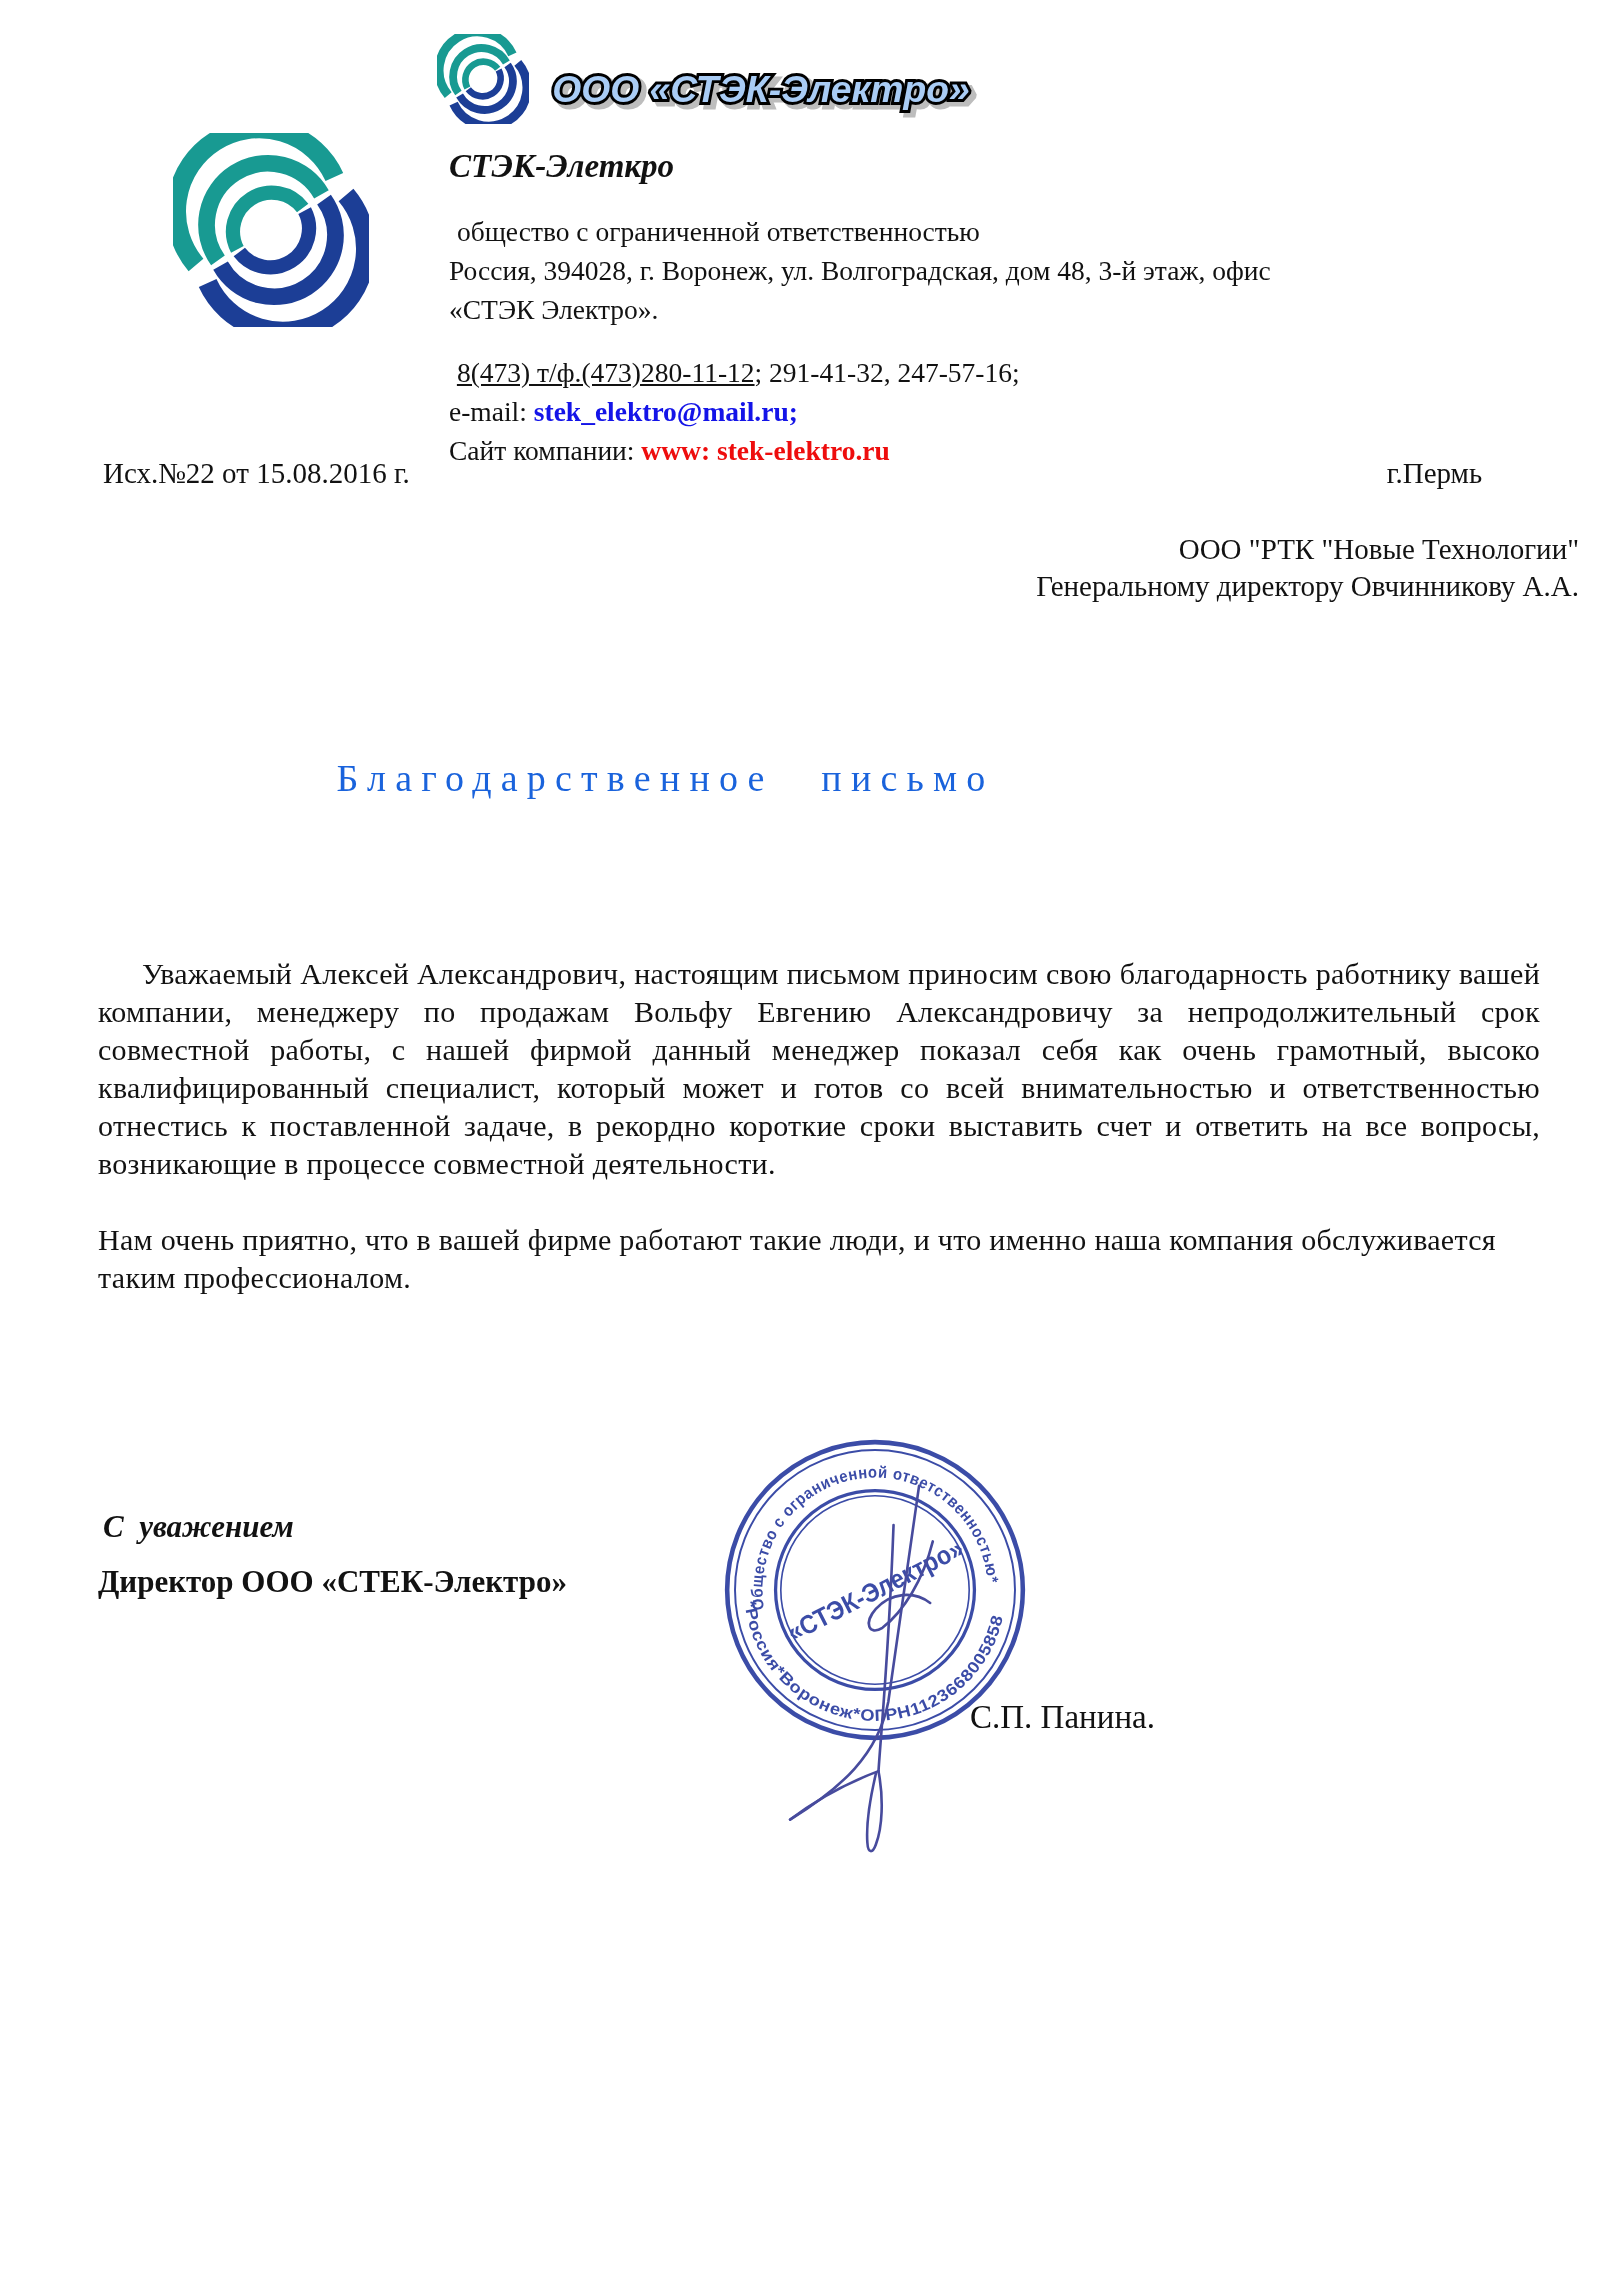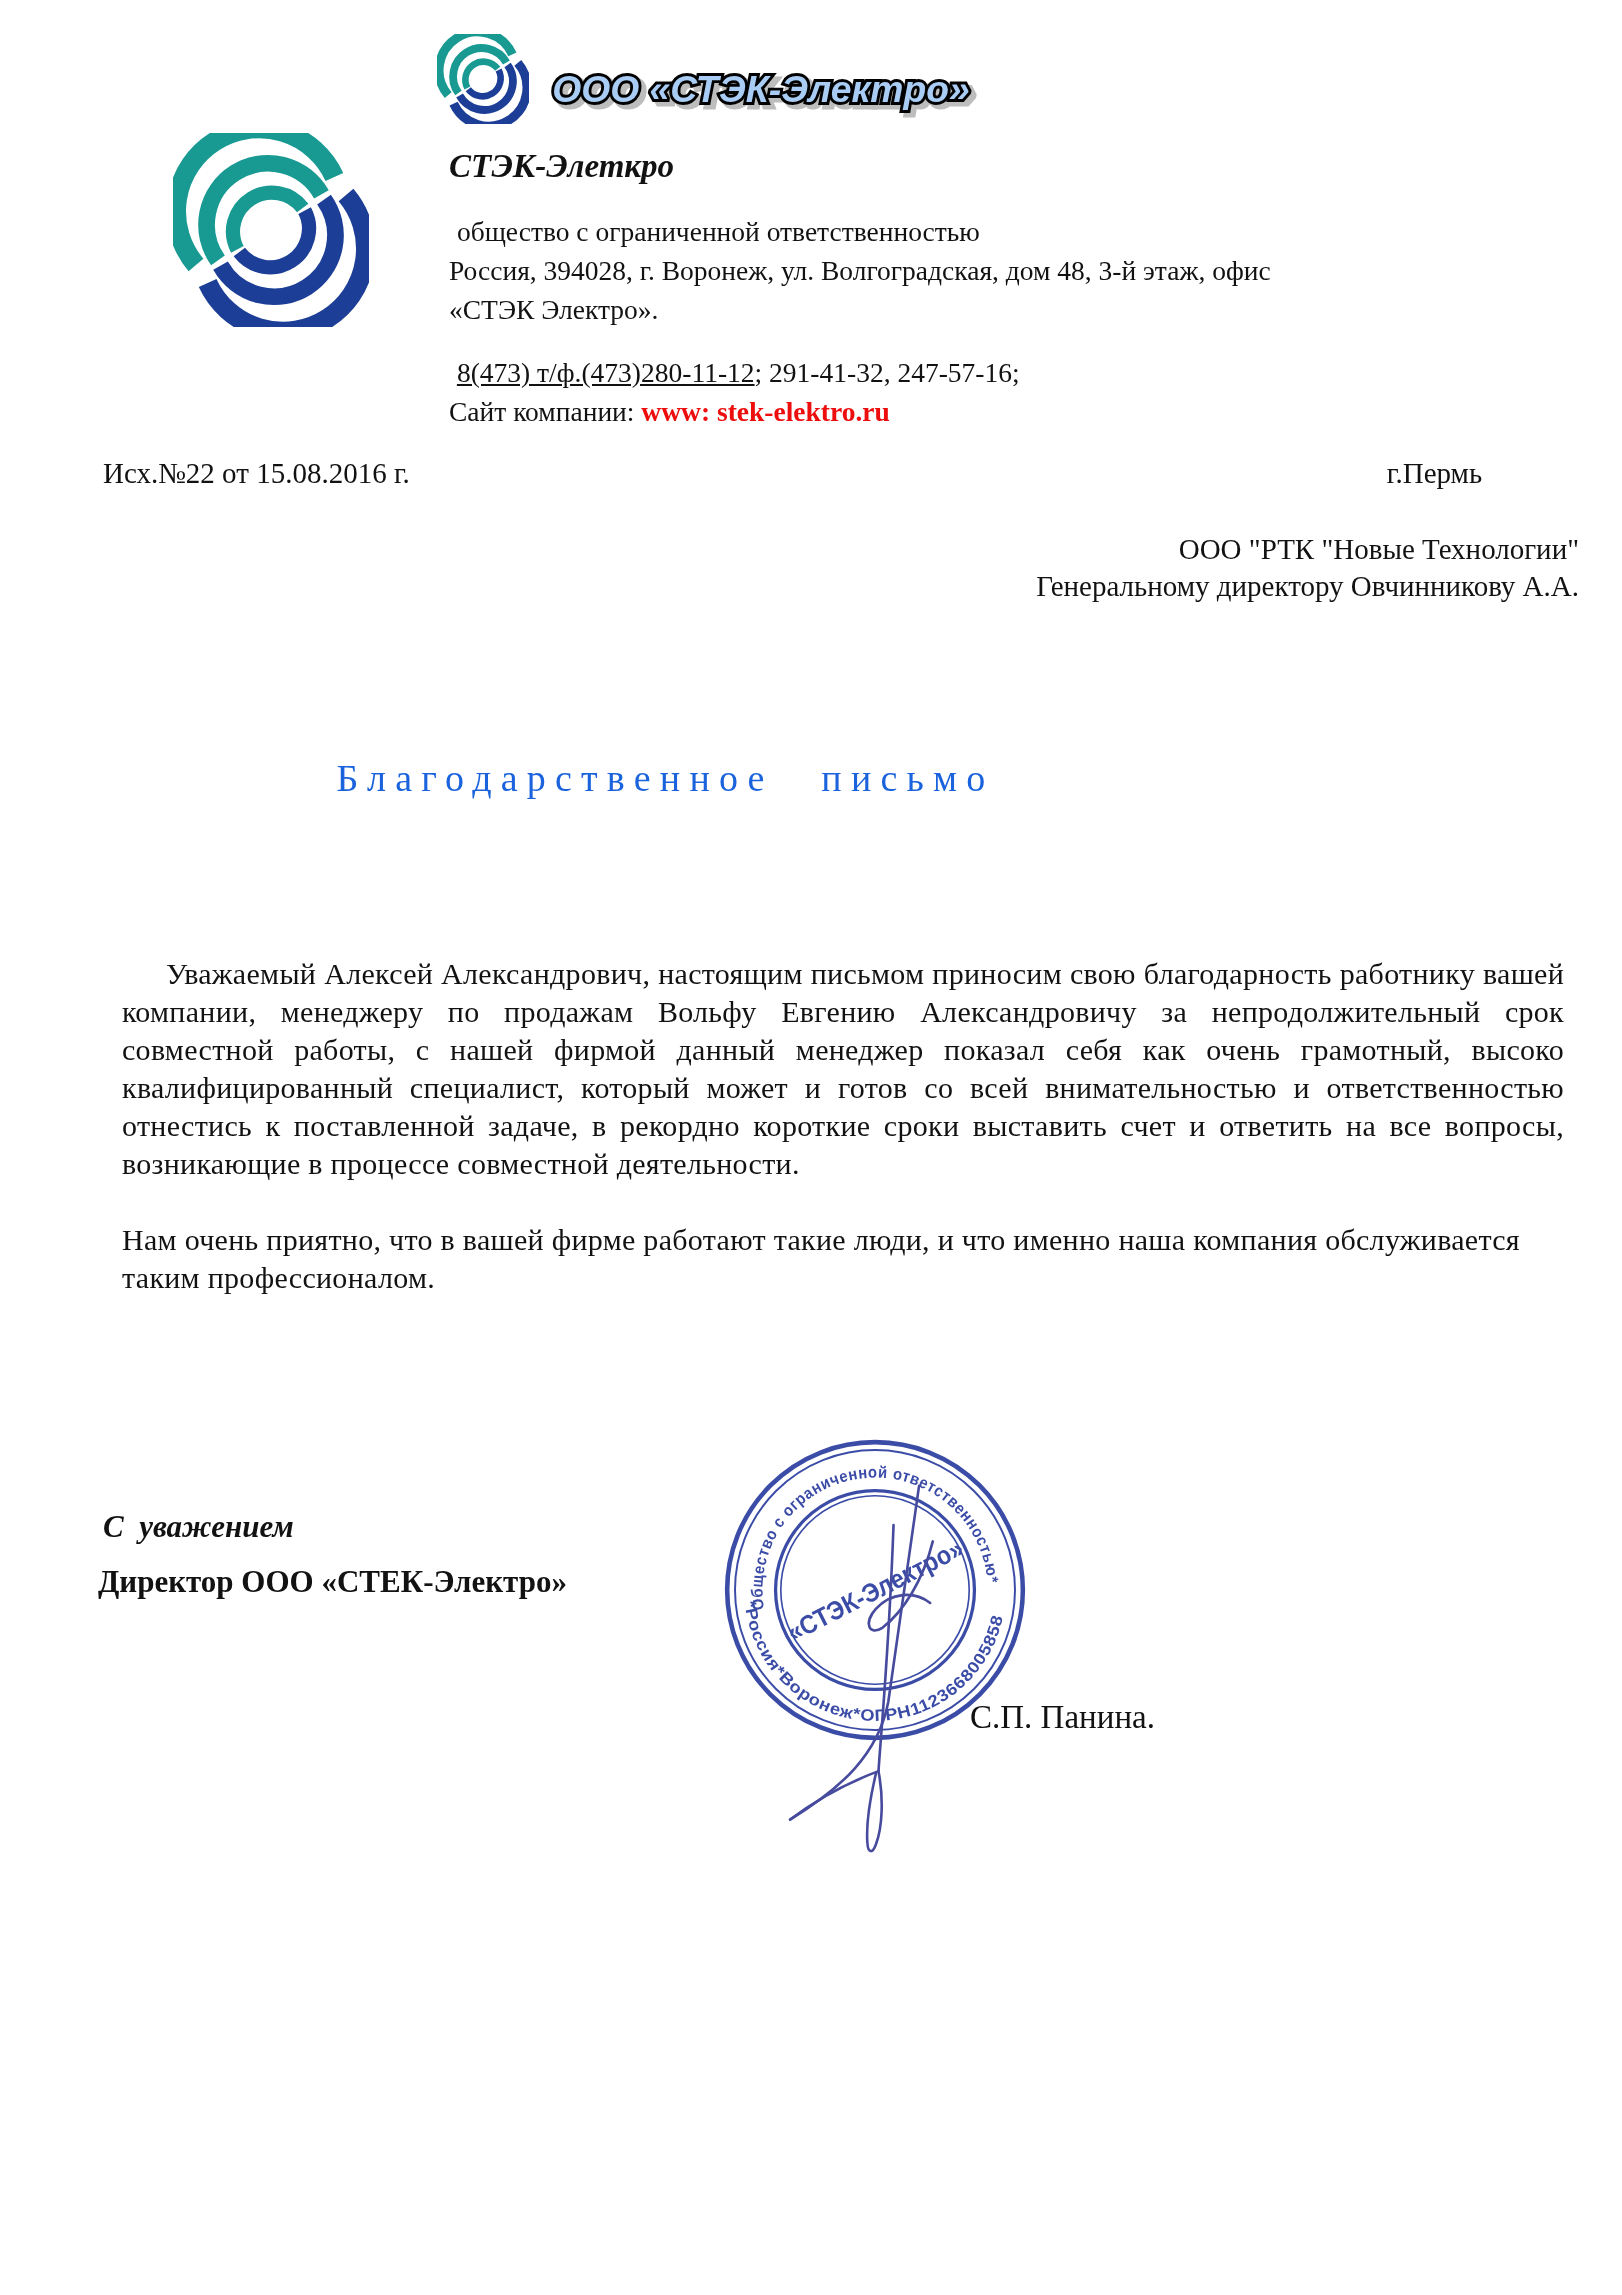--- a/index.html
+++ b/index.html
@@ -17,21 +17,21 @@
   .email-value{color:#1414e8;font-weight:bold;}
   .site-value{color:#ee0d0d;font-weight:bold;}
   
   .meta-left{left:103px;top:457px;font-size:29px;}
   .meta-right{left:1296px;top:457px;width:277px;text-align:center;font-size:29px;}
   .recipient{left:785px;top:531px;width:794px;text-align:right;font-size:29px;line-height:37px;}
   
   .title{left:0;top:756px;width:1331px;text-align:center;font-size:38px;color:#1a63dc;
          letter-spacing:9.2px;word-spacing:29px;}
   
-  .para{left:98px;width:1442px;font-size:30px;line-height:38px;letter-spacing:0.3px;margin-left:24px;}
+  .para{left:98px;width:1442px;font-size:30px;line-height:38px;letter-spacing:0.3px;}
   .p1{top:955px;text-align:justify;text-indent:44px;}
   .p2{top:1221px;text-align:left;}
   
   .regards{left:103px;top:1509px;font-size:31px;font-weight:bold;font-style:italic;white-space:pre;}
   .director{left:98px;top:1564px;font-size:31px;font-weight:bold;}
   .signer{left:970px;top:1699px;font-size:33px;}
   
   .stamp{left:718px;top:1433px;width:314px;height:314px;opacity:.92;}
   .stamp text{font-family:"Liberation Sans","DejaVu Sans",sans-serif;font-weight:bold;}
   .signature{left:707px;top:1440px;width:288px;height:589px;}
@@ -70,20 +70,23 @@
     <use href="#swoosh"></use>
   </svg>
 
   <div class="abs info">
     <div class="info-name">СТЭК-Элеткро</div>
     <div class="info-line pad">общество с ограниченной ответственностью</div>
     <div class="info-line">Россия, 394028, г. Воронеж, ул. Волгоградская, дом 48, 3-й этаж, офис</div>
     <div class="info-line">«СТЭК Электро».</div>
     <div class="info-line pad">
       <span class="phone-main">8(473) т/ф.(473)280-11-12</span><span>; 291-41-32, 247-57-16;</span>
+    </div>
+    <div class="info-line">
+      <span>e-mail: </span><span class="email-value">stek_elektro@mail.ru;</span>
     </div>
     <div class="info-line">
       <span>Сайт компании: </span><span class="site-value">www: stek-elektro.ru</span>
     </div>
   </div>
 
   <div class="abs meta-left">Исх.№22 от 15.08.2016 г.</div>
   <div class="abs meta-right">г.Пермь</div>
 
   <div class="abs recipient">

